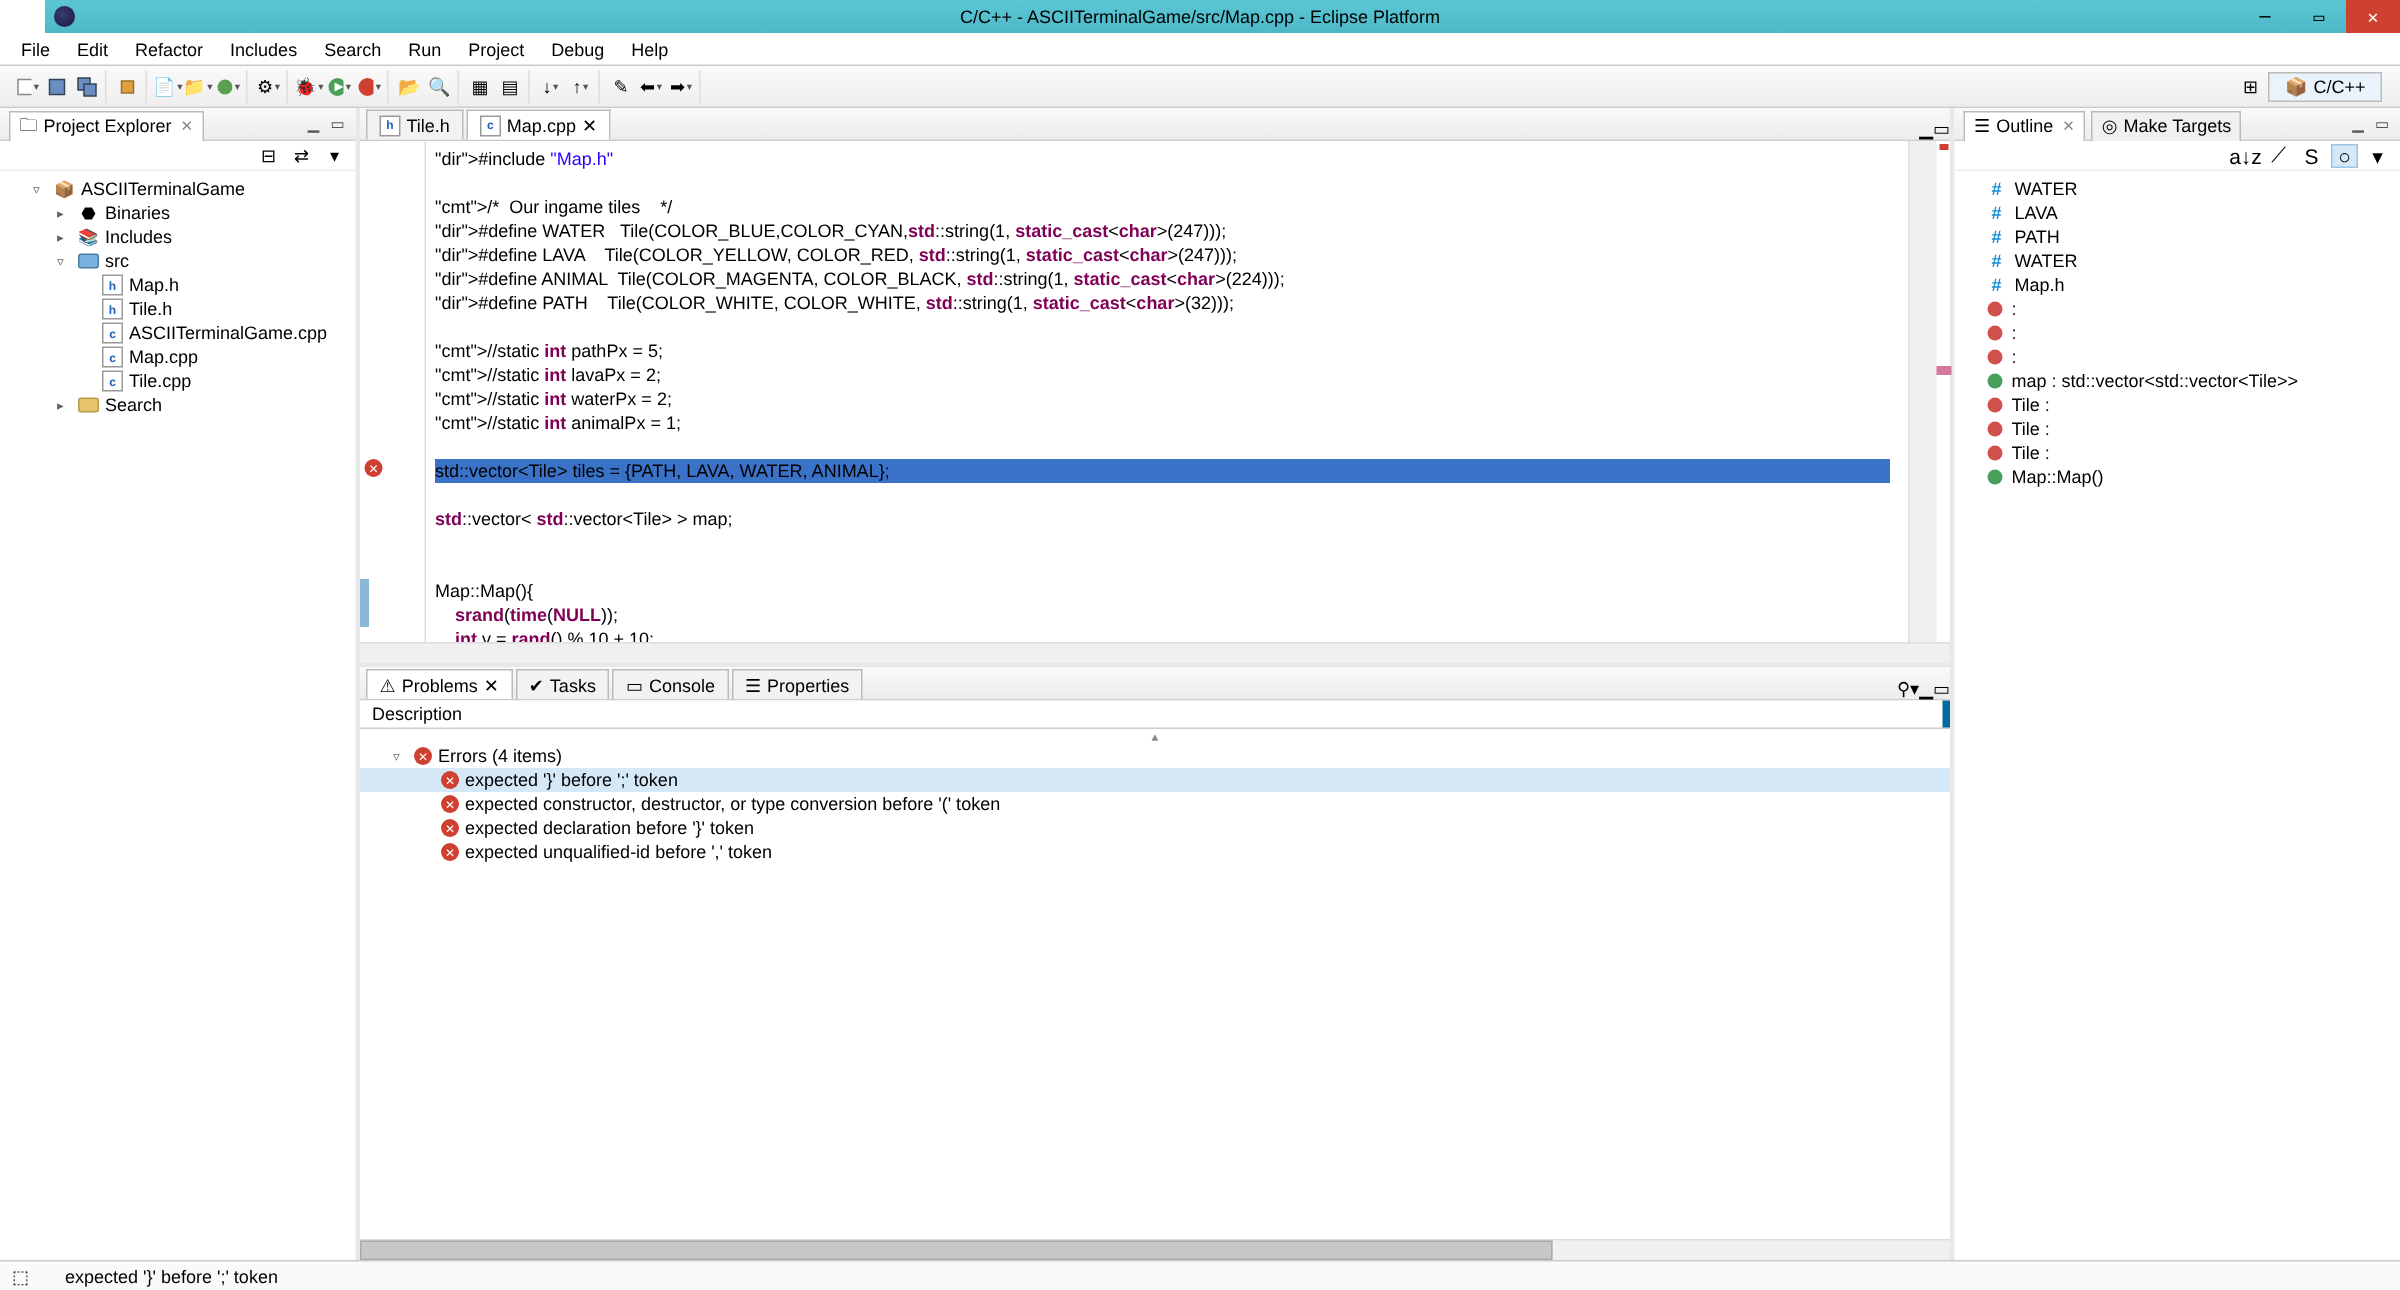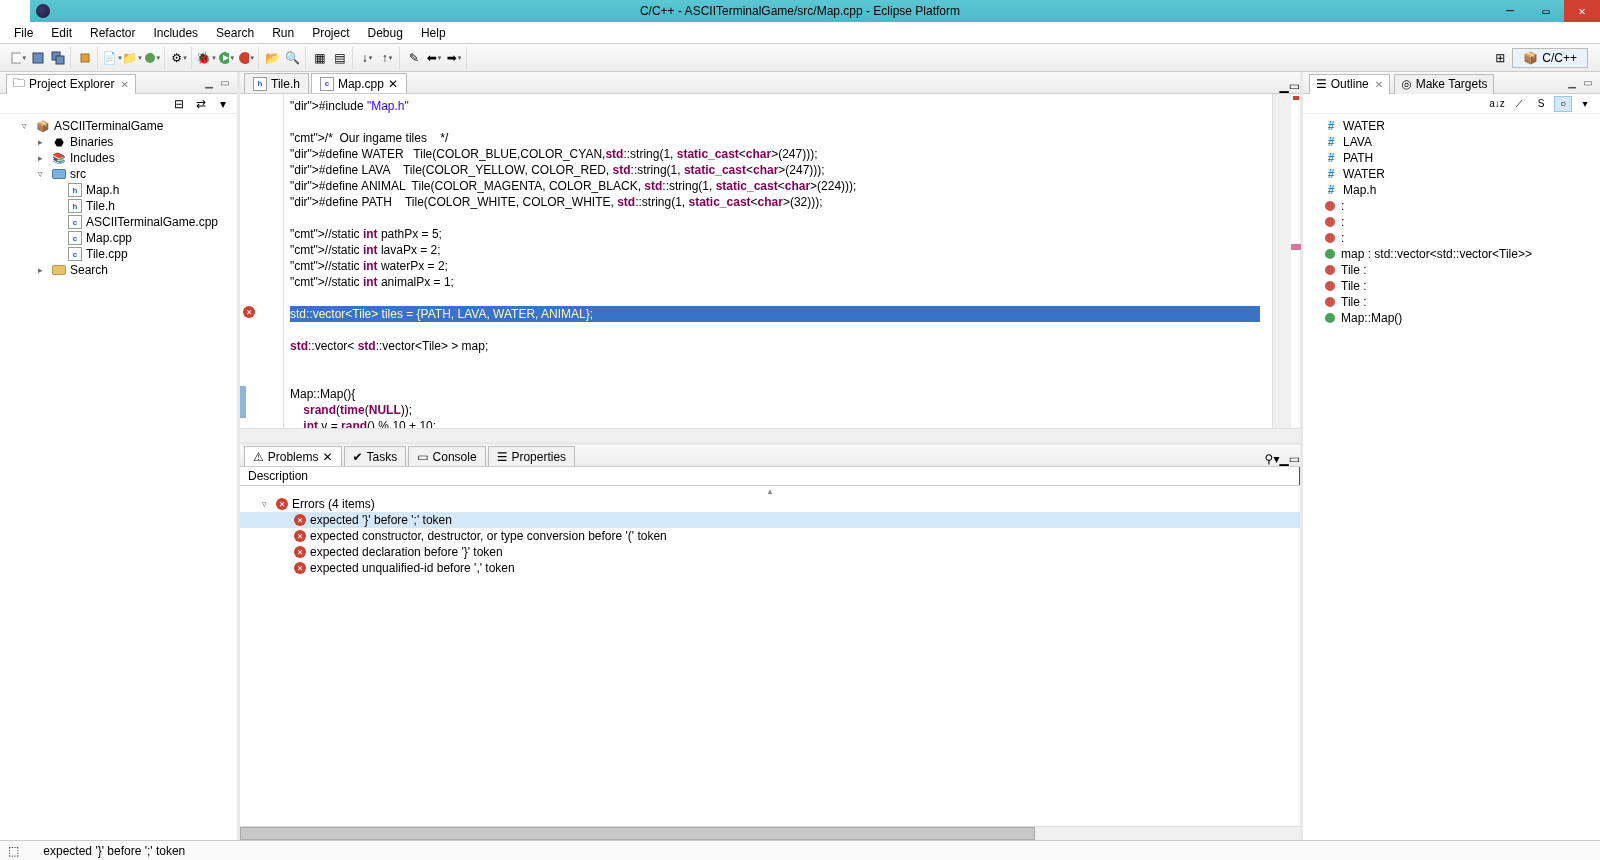--- a/index.html
+++ b/index.html
@@ -41,43 +41,43 @@
 .editor-area { display: flex; flex-direction: column; height: 370px; min-height: 0; }
 .editor-tabs { height: 22px; background: linear-gradient(#fafafa, #ececec); border-bottom: 1px solid #ccc; display: flex; align-items: flex-end; padding-left: 4px; }
 .editor-tabs .tab { display: flex; align-items: center; gap: 4px; padding: 2px 8px; background: #f2f2f2; border: 1px solid #bbb; border-bottom: none; height: 20px; margin-right: 2px; cursor: pointer; }
 .editor-tabs .tab.active { background: #fff; }
 .editor-body { flex: 1; display: flex; min-height: 0; }
 .gutter { width: 44px; background: #fff; border-right: 1px solid #e0e0e0; position: relative; }
 .gutter .error-marker { position: absolute; left: 3px; width: 12px; height: 12px; border-radius: 50%; background: #d04030; color: #fff; font-size: 8px; display: flex; align-items: center; justify-content: center; }
 .gutter .sel-bar { position: absolute; left: 0; width: 6px; background: #8cb8d8; }
 .code { flex: 1; font-family: "Consolas", monospace; font-size: 13px; line-height: 16px; padding: 4px 6px; overflow: hidden; white-space: pre; position: relative; }
 .code-line { height: 16px; }
-.hl-sel { background: #3a72c8; color: #fef9c3; display: inline-block; width: calc(100% - 6px); }
+.hl-sel { background: #3a72c8; color: #000000; display: inline-block; width: calc(100% - 6px); }
 .kw { color: #7f0055; font-weight: bold; }
 .str { color: #2a00ff; }
 .code-scroll { width: 18px; background: #f0f0f0; border-left: 1px solid #ddd; position: relative; }
 .overview-ruler { width: 10px; background: #fff; border-left: 1px solid #eee; position: relative; }
 .ov-err { position: absolute; left: 2px; width: 6px; height: 4px; background: #d04030; }
 .ov-sel { position: absolute; left: 0; width: 10px; height: 6px; background: #d4789f; }
 .bottom-panel { flex: 1; border-top: 3px solid #e8e8e8; display: flex; flex-direction: column; min-height: 0; }
 .bp-tabs { height: 22px; background: linear-gradient(#fafafa, #ececec); border-bottom: 1px solid #ccc; display: flex; align-items: flex-end; padding-left: 4px; }
 .bp-tabs .tab { display: flex; align-items: center; gap: 4px; padding: 2px 8px; background: #f2f2f2; border: 1px solid #bbb; border-bottom: none; height: 20px; margin-right: 2px; cursor: pointer; }
 .bp-tabs .tab.active { background: #fff; }
 .bp-summary { padding: 2px 6px; border-bottom: 1px solid #eee; }
 .bp-header { display: flex; border-bottom: 1px solid #ccc; background: #fff; }
-.bp-header .col { padding: 2px 8px; border-right: 1px solid #0369a1; }
+.bp-header .col { padding: 2px 8px; border-right: 5px solid #0369a1; }
 .bp-header .col-desc { flex: 1; }
 .bp-list { flex: 1; overflow: auto; }
 .bp-row { display: flex; align-items: center; padding: 1px 0 1px 22px; gap: 4px; cursor: pointer; }
 .bp-row.selected { background: #d4e8f7; }
 .bp-row .toggle { width: 10px; font-size: 9px; color: #666; }
 .err-ico { width: 12px; height: 12px; border-radius: 50%; background: #d04030; color: #fff; font-size: 8px; display: flex; align-items: center; justify-content: center; }
 .right-panel { width: 300px; border-left: 3px solid #e8e8e8; display: flex; flex-direction: column; }
 .ol-toolbar { height: 20px; display: flex; align-items: center; justify-content: flex-end; padding: 0 6px; gap: 4px; border-bottom: 1px solid #eee; }
-.ol-toolbar .btn { width: 18px; height: 16px; border: 1px solid transparent; display: flex; align-items: center; justify-content: center; font-size: 10px; cursor: pointer; }
+.ol-toolbar .btn { width: 18px; height: 16px; border: 1px solid transparent; display: flex; align-items: center; justify-content: center; font-size: 14px; cursor: pointer; }
 .ol-toolbar .btn.pressed { background: #d4e8f7; border-color: #9ac4e8; }
 .outline-list { flex: 1; overflow: auto; padding: 4px 0; }
 .ol-item { display: flex; align-items: center; padding: 1px 6px 1px 22px; gap: 6px; cursor: pointer; }
 .ol-ico-def { width: 12px; height: 12px; color: #2090d0; font-weight: bold; display: flex; align-items: center; justify-content: center; }
 .ol-ico-var { width: 10px; height: 10px; border-radius: 50%; background: #d0504a; }
 .ol-ico-grn { width: 10px; height: 10px; border-radius: 50%; background: #4aa05a; }
 .status-bar { height: 20px; border-top: 1px solid #ccc; background: #fafafa; display: flex; align-items: center; padding: 0 8px; gap: 24px; }
 .perspective-bar { display: flex; align-items: center; gap: 4px; margin-left: auto; padding: 0 6px; }
 .persp-btn { padding: 2px 10px; border: 1px solid #bbb; background: #eaf3fb; cursor: pointer; display: flex; align-items: center; gap: 4px; }
 svg { display: block; }

